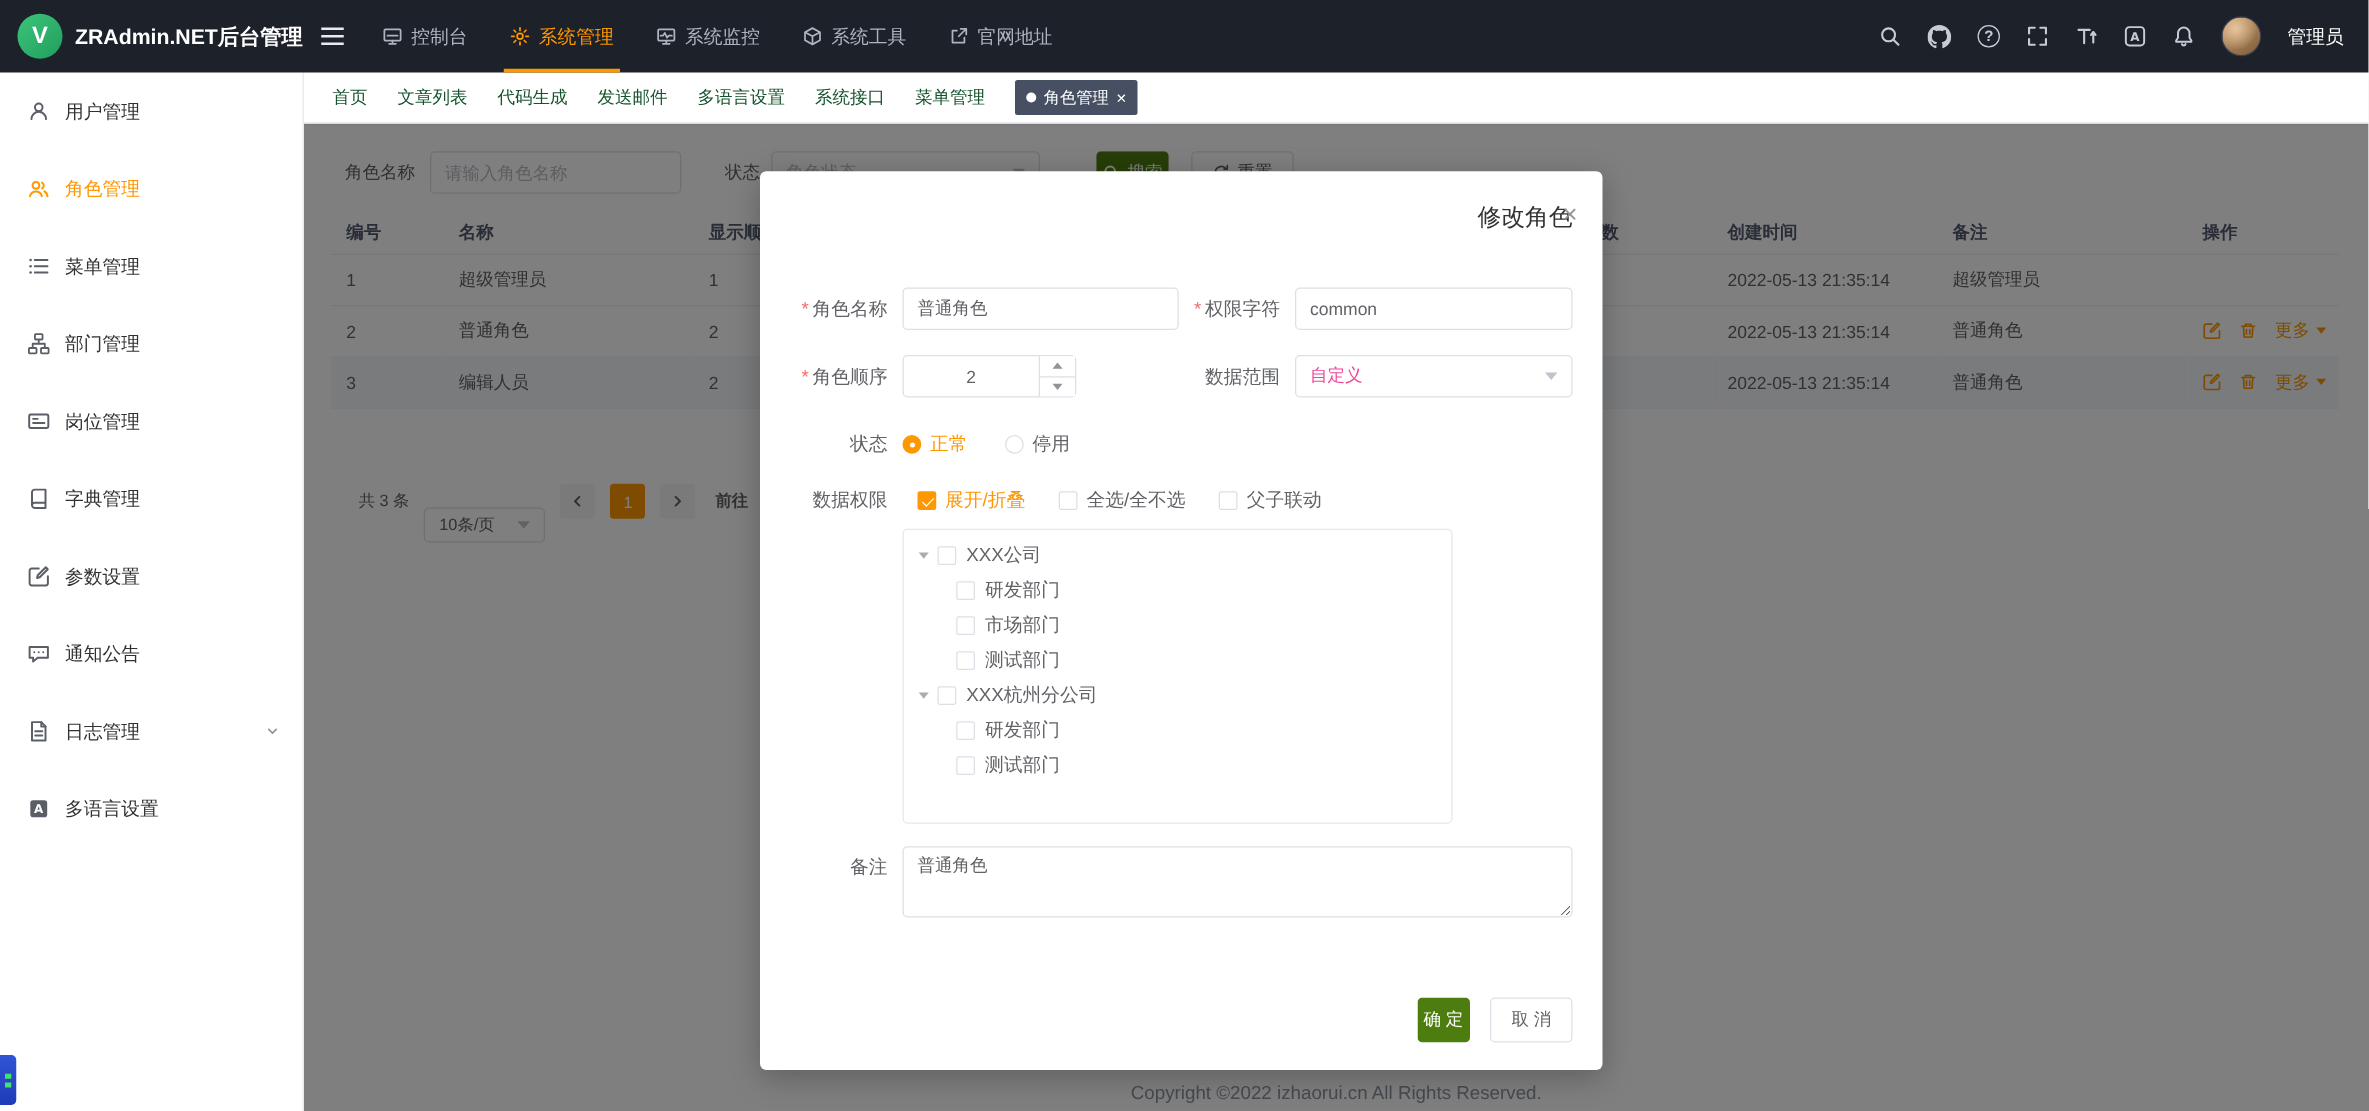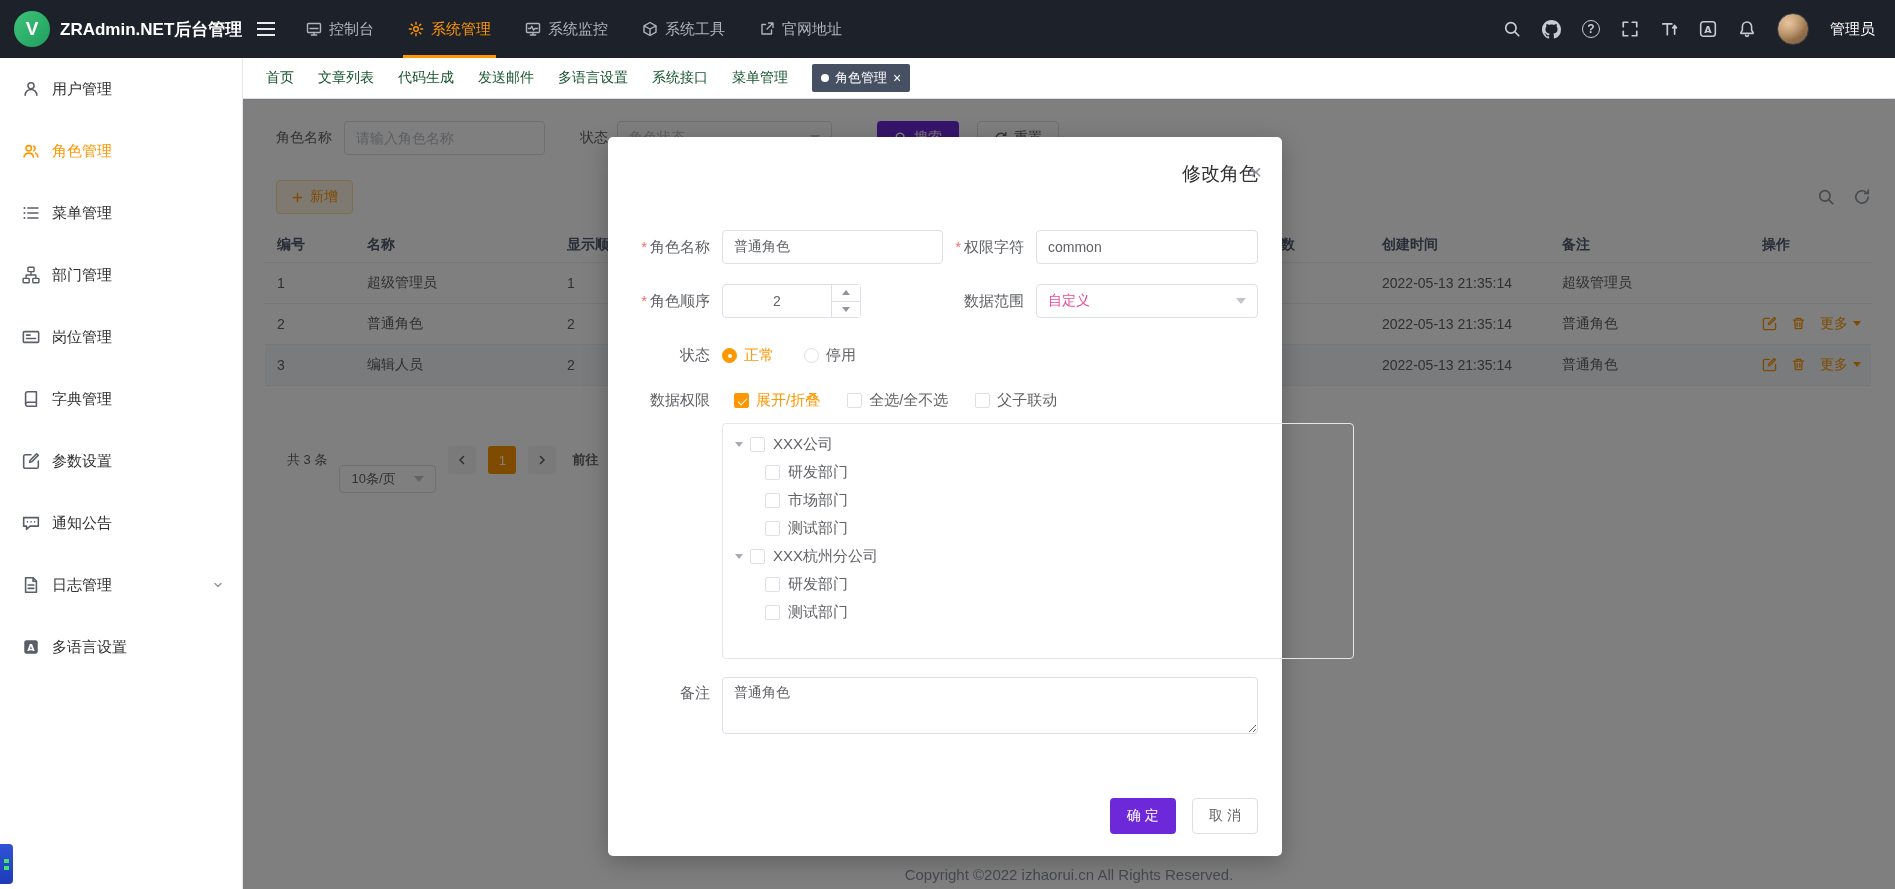--- a/index.html
+++ b/index.html
@@ -43,21 +43,21 @@
   .content { position: absolute; top: 41px; left: 0; right: 0; bottom: 0; background: #fff; overflow: hidden; }
 
   
   .search-row { display: flex; align-items: center; padding: 22px 0 0 33px; font-size: 14px; color: #606266; }
   .el-input { height: 34px; border: 1px solid #dcdfe6; border-radius: 4px; padding: 0 11px; font-size: 14px; color: #606266; outline: none; font-family: inherit; }
   .el-input::placeholder { color: #b8bcc4; }
   .sel-box { height: 34px; border: 1px solid #dcdfe6; border-radius: 4px; background: #fff; display: flex; align-items: center; justify-content: space-between; padding: 0 11px; font-size: 14px; cursor: pointer; }
   .sel-placeholder { color: #b8bcc4; }
   .dcaret { width: 0; height: 0; border-left: 5px solid transparent; border-right: 5px solid transparent; border-top: 6px solid #c0c4cc; }
   .btn { height: 34px; border-radius: 4px; font-size: 14px; display: inline-flex; align-items: center; justify-content: center; gap: 6px; cursor: pointer; font-family: inherit; border: 1px solid transparent; }
-  .btn-orange { background: #6d28d9; color: #fff; padding: 0 16px; }
+  .btn-orange { background: #4d7c0f; color: #fff; padding: 0 4px; }
   .btn-white { background: #fff; border-color: #dcdfe6; color: #606266; padding: 0 16px; }
   .btn-add { background: #fdf3e3; border-color: #ffd79c; color: #ff9700; padding: 0 14px; }
 
   
   .toolbar-row { display: flex; align-items: center; margin: 25px 24px 0 33px; }
   .tb-icons { margin-left: auto; display: flex; gap: 18px; color: #8f959e; }
   .tb-icons .tr-icon { cursor: pointer; }
 
   
   .table-wrap { margin: 14px 24px 0 22px; }
@@ -101,21 +101,21 @@
   .radio { width: 15px; height: 15px; border-radius: 50%; border: 1px solid #dcdfe6; background: #fff; position: relative; flex: none; }
   .radio.sel { background: #ff9700; border-color: #ff9700; }
   .radio.sel::after { content: ""; position: absolute; left: 4.5px; top: 4.5px; width: 4px; height: 4px; border-radius: 50%; background: #fff; }
   .radio-item { display: flex; align-items: center; gap: 7px; font-size: 15px; color: #606266; cursor: pointer; }
   .radio-item.sel-lab { color: #ff9700; }
   .cb { width: 15px; height: 15px; border: 1px solid #dcdfe6; border-radius: 2px; background: #fff; position: relative; flex: none; }
   .cb.checked { background: #ff9700; border-color: #ff9700; }
   .cb.checked::after { content: ""; position: absolute; left: 4.5px; top: 1.5px; width: 4px; height: 8px; border-right: 1.6px solid #fff; border-bottom: 1.6px solid #fff; transform: rotate(45deg); }
   .cb-item { display: flex; align-items: center; gap: 7px; font-size: 15px; color: #606266; cursor: pointer; }
   .cb-item.on-lab { color: #ff9700; }
-  .tree-box { margin-left: 114px; width: 632px; height: 236px; border: 1px solid #e4e7ed; border-radius: 4px; padding: 6px 0; overflow: hidden; }
+  .tree-box { margin-left: 114px; width: 440px; height: 236px; border: 1px solid #e4e7ed; border-radius: 4px; padding: 6px 0; overflow: hidden; }
   .tree-row { display: flex; align-items: center; height: 28px; font-size: 15px; color: #606266; padding-left: 12px; cursor: pointer; }
   .tree-row.child { padding-left: 42px; }
   .tree-caret { width: 0; height: 0; border-left: 4px solid transparent; border-right: 4px solid transparent; border-top: 5px solid #a8abb2; margin-right: 7px; flex: none; }
   .tree-row .cb { margin-right: 8px; }
   .remark-area { width: 536px; height: 57px; border: 1px solid #dcdfe6; border-radius: 4px; padding: 6px 11px; font-size: 14px; color: #606266; resize: vertical; outline: none; font-family: inherit; }
   .dlg-footer { margin-top: 64px; text-align: right; padding-right: 24px; }
   .dlg-footer .btn { height: 36px; }
   .dlg-footer .btn + .btn { margin-left: 12px; }
 
   
@@ -370,42 +370,20 @@
         </button>
         <button class="btn btn-white" style="margin-left:18px;">
           <svg class="ic" width="14" height="14" viewBox="0 0 16 16" fill="none" stroke="currentColor" stroke-width="1.6" stroke-linecap="round" stroke-linejoin="round">
               <path d="M13.5 8a5.5 5.5 0 1 1-1.7-4"></path>
               <path d="M13.5 1.8v3h-3"></path>
             </svg>
           <span>重置</span>
         </button>
       </div>
 
-      <div class="toolbar-row">
-        <button class="btn btn-add">
-          <svg class="ic" width="13" height="13" viewBox="0 0 16 16" fill="none" stroke="currentColor" stroke-width="1.8" stroke-linecap="round">
-              <path d="M8 3v10M3 8h10"></path>
-            </svg>
-          <span>新增</span>
-        </button>
-        <div class="tb-icons">
-          <span class="tr-icon">
-              <svg class="ic" width="18" height="18" viewBox="0 0 16 16" fill="none" stroke="currentColor" stroke-width="1.5" stroke-linecap="round">
-                <circle cx="7" cy="7" r="4.6"></circle>
-                <path d="M10.6 10.6 14 14"></path>
-              </svg>
-            </span>
-          <span class="tr-icon">
-              <svg class="ic" width="18" height="18" viewBox="0 0 16 16" fill="none" stroke="currentColor" stroke-width="1.5" stroke-linecap="round" stroke-linejoin="round">
-                <path d="M13.5 8a5.5 5.5 0 1 1-1.7-4"></path>
-                <path d="M13.5 1.8v3h-3"></path>
-              </svg>
-            </span>
-        </div>
-      </div>
 
       <div class="table-wrap">
         <table class="grid">
           <colgroup>
               <col style="width:90px">
               <col style="width:200px">
               <col style="width:180px">
               <col style="width:520px">
               <col style="width:115px">
               <col style="width:180px">

